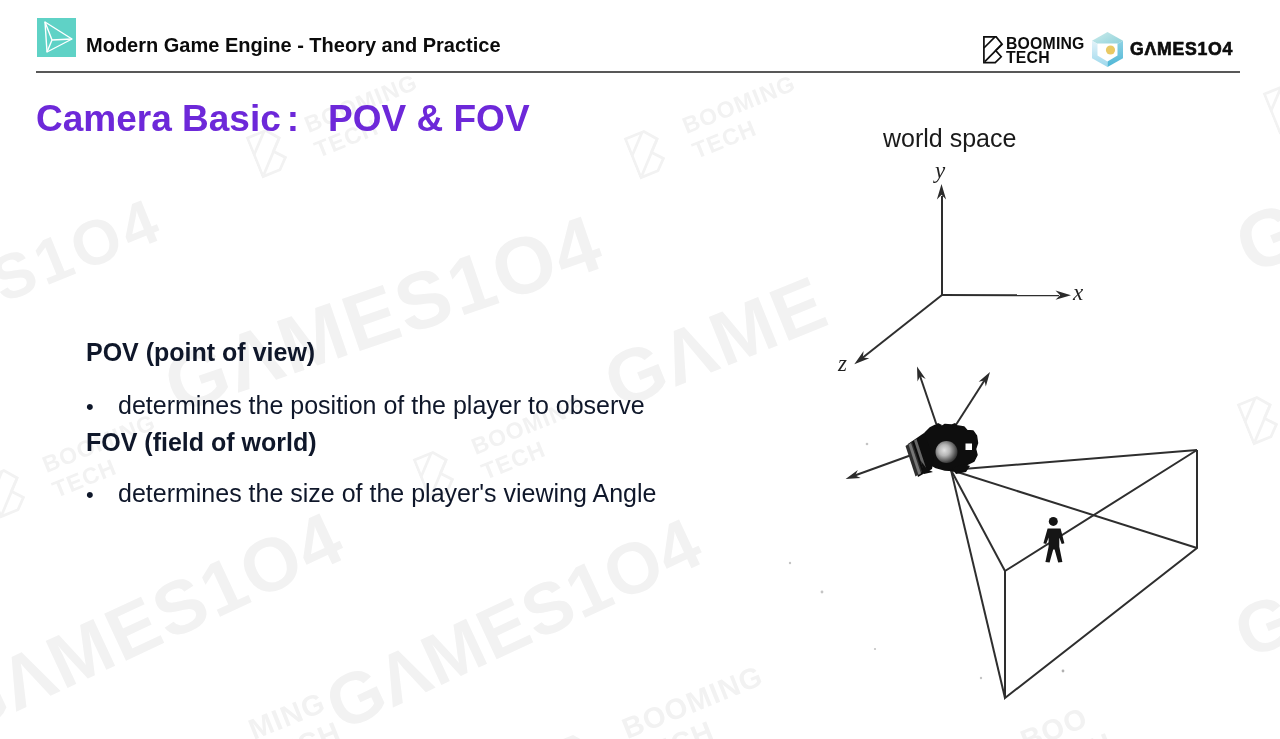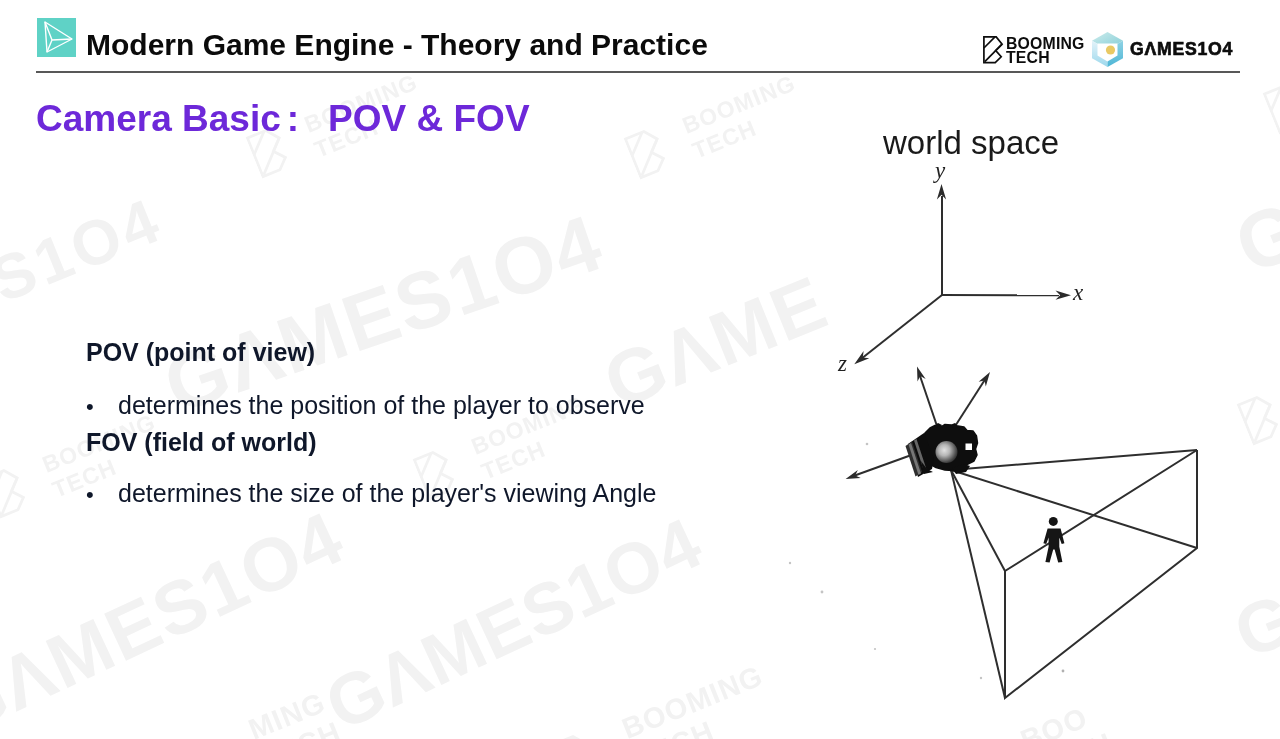--- a/index.html
+++ b/index.html
@@ -1,22 +1,22 @@
 <!DOCTYPE html>
 <html><head>
 <meta charset="utf-8">
 <style>
 html,body{margin:0;padding:0}
 body{width:1280px;height:739px;position:relative;overflow:hidden;background:#fff;
      font-family:"Liberation Sans",sans-serif}
 .abs{position:absolute}
-#hdrtext{left:86px;top:31px;font-size:30px;font-weight:bold;color:#0b0b0b;line-height:28px;z-index:3}
+#hdrtext{left:86px;top:31px;font-size:20px;font-weight:bold;color:#0b0b0b;line-height:28px;z-index:3}
 #hline{left:36px;top:71px;width:1204px;height:2px;background:#585858;z-index:3}
 #slidetitle{left:36px;top:99px;font-size:37px;font-weight:bold;color:#6d28d9;line-height:40px;z-index:3}
-#worldspace{left:883px;top:124px;font-size:33px;color:#1a1a1a;z-index:3}
+#worldspace{left:883px;top:124px;font-size:25px;color:#1a1a1a;z-index:3}
 .tb{position:absolute;left:86px;font-size:25px;color:#0f172a;z-index:3;line-height:30px}
 .wmg{position:absolute;font-weight:bold;color:#f2f2f2;letter-spacing:2px;white-space:nowrap;
      line-height:1.15;transform:rotate(-22deg);transform-origin:left top;z-index:0}
 .btm{position:absolute;display:flex;align-items:flex-start;gap:26px;transform:rotate(-22deg);
      transform-origin:left top;z-index:0}
 .btt{font-weight:bold;font-size:23px;line-height:27px;letter-spacing:1px;color:#f2f2f2;white-space:nowrap}
 .btmL{gap:33px}
 .btmL .btt{font-size:29px;line-height:33px}
 .tb b{font-weight:bold}
 .dot{display:inline-block;width:32px;font-size:22px}

